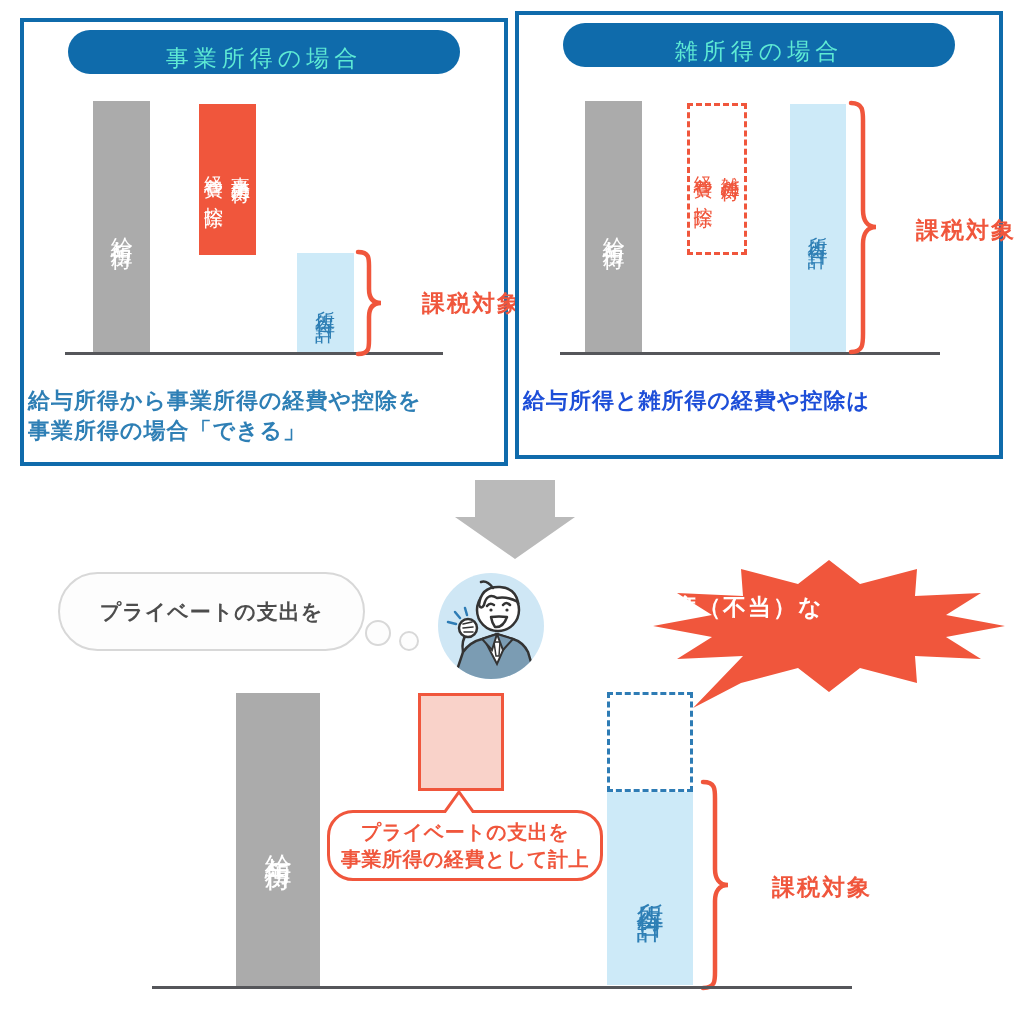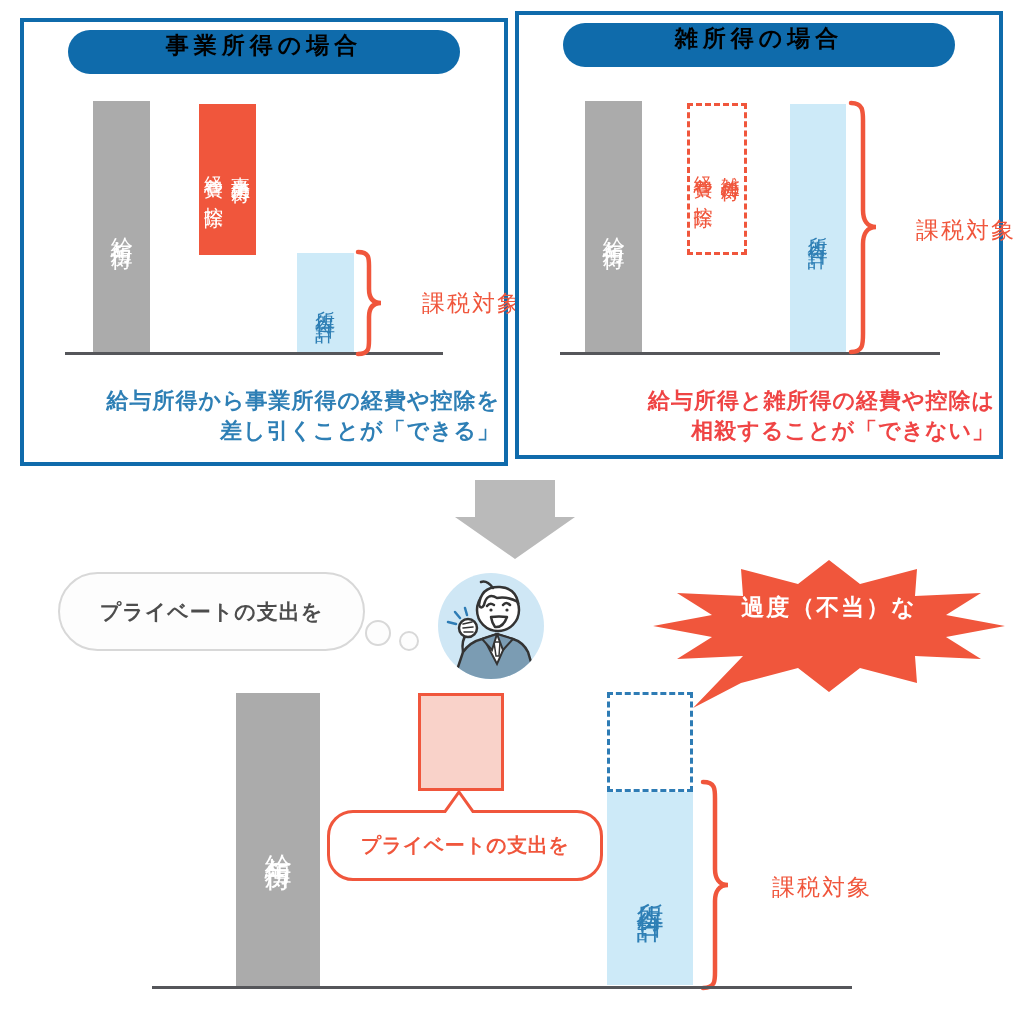--- a/index.html
+++ b/index.html
@@ -1,44 +1,44 @@
 <!DOCTYPE html>
 <html><head>
 <meta charset="utf-8">
 <style>
   * { margin:0; padding:0; box-sizing:border-box; }
   body { background:#ffffff; font-family:"Liberation Sans", sans-serif; }
   #canvas { position:relative; width:1022px; height:1024px; background:#fff; overflow:hidden; }
 
   .panel { position:absolute; width:488px; height:448px; border:4px solid #0f6bab; background:#fff; }
   .pill { position:absolute; width:392px; height:44px; border-radius:22px; background:#0f6bab;
-          display:flex; align-items:flex-start; justify-content:center;
-          color:#000000; font-size:23px; letter-spacing:5px; font-weight:bold; }
+          display:flex; align-items:flex-end; justify-content:center;
+          color:#5eead4; font-size:23px; letter-spacing:5px; font-weight:normal; }
 
   .vbar { position:absolute; display:flex; align-items:center; justify-content:center; }
   .vtext { writing-mode:vertical-rl; text-orientation:upright; letter-spacing:4px; line-height:26px; }
   .vtext-2col { writing-mode:vertical-rl; text-orientation:upright; letter-spacing:3px; line-height:27px; text-align:center; }
 
   .baseline { position:absolute; height:3px; background:#55565a; }
 
   .brace { position:absolute; }
-  .taxable-label { position:absolute; color:#f0563c; font-size:23px; letter-spacing:2px; font-weight:normal; white-space:nowrap;padding-left:32px; }
+  .taxable-label { position:absolute; color:#f0563c; font-size:23px; letter-spacing:2px; font-weight:bold; white-space:nowrap;padding-left:32px; }
 
-  .caption { position:absolute; width:472px; text-align:right; font-size:22px; line-height:30px; letter-spacing:1px; font-weight:bold; }
+  .caption { position:absolute; width:472px; text-align:left; font-size:22px; line-height:30px; letter-spacing:1px; font-weight:bold; }
   .caption.blue { color:#2e7fb5; }
-  .caption.coral { color:#ef4444; }
+  .caption.coral { color:#1d4ed8; }
 
   .thought-bubble { position:absolute; left:58px; top:572px; width:307px; height:79px;
       background:#fdfdfd; border:2px solid #d8d8d8; border-radius:40px;
       display:flex; flex-direction:column; align-items:center; justify-content:center;
       color:#4d4d4d; font-size:21px; line-height:29px; letter-spacing:1px; font-weight:bold; text-align:center; }
   .thought-dot { position:absolute; background:#fdfdfd; border:2px solid #d8d8d8; border-radius:50%; }
 
   .burst-wrap { position:absolute; left:648px; top:556px; width:362px; height:158px; }
-  .burst-text { position:absolute; left:0; top:36px; width:362px; text-align:center;
+  .burst-text { position:absolute; left:0; top:36px; width:362px; text-align:left;
       color:#fff; font-size:23px; line-height:31px; letter-spacing:2px; font-weight:bold; }
 
   .pink-box { position:absolute; left:418px; top:693px; width:86px; height:98px;
       background:#f9d2c9; border:3px solid #f0563c; }
   .dashed-box-red { position:absolute; left:687px; top:103px; width:60px; height:152px;
       border:3px dashed #f0563c; background:#fff;
       display:flex; align-items:center; justify-content:center; }
   .dashed-box-blue { position:absolute; left:607px; top:692px; width:86px; height:100px;
       border:3px dashed #2e7cb5; background:#fff; }
 
@@ -69,21 +69,21 @@
   <div class="vbar" style="left:297px; top:253px; width:57px; height:100px; background:#cdeaf8;">
     <span class="vtext" style="color:#2e7fb5; font-size:20px;">所得合計</span>
   </div>
   <div class="baseline" style="left:65px; top:352px; width:378px;"></div>
   <svg class="brace" style="left:355px; top:249px;" width="30" height="108" viewBox="0 0 30 108">
     <path d="M3,3 C15,3 14,10 14,20 L14,40 C14,48 17,54 26,54 C17,54 14,60 14,68 L14,88 C14,98 15,105 3,105" fill="none" stroke="#f0563c" stroke-width="4.5" stroke-linecap="round"></path>
   </svg>
   <div class="taxable-label" style="left:390px; top:288px;">課税対象</div>
   <div class="caption blue" style="left:28px; top:386px;">
     <div>給与所得から事業所得の経費や控除を</div>
-    <div>差し引くことが「できる」</div>
+    <div>事業所得の場合「できる」</div>
   </div>
 
   <div class="panel" style="left:515px; top:11px;">
     <div class="pill" style="left:44px; top:8px;">
       <span>雑所得の場合</span>
     </div>
   </div>
   <div class="vbar" style="left:585px; top:101px; width:57px; height:252px; background:#ababab;">
     <span class="vtext" style="color:#fff; font-size:22px;">給与所得</span>
   </div>
@@ -93,21 +93,20 @@
   <div class="vbar" style="left:790px; top:104px; width:56px; height:249px; background:#cdeaf8;">
     <span class="vtext" style="color:#2e7fb5; font-size:20px;">所得合計</span>
   </div>
   <div class="baseline" style="left:560px; top:352px; width:380px;"></div>
   <svg class="brace" style="left:848px; top:100px;" width="32" height="255" viewBox="0 0 32 255">
     <path d="M3,3 C16,3 15,12 15,24 L15,110 C15,120 19,127 28,127 C19,127 15,134 15,144 L15,230 C15,243 16,252 3,252" fill="none" stroke="#f0563c" stroke-width="4.5" stroke-linecap="round"></path>
   </svg>
   <div class="taxable-label" style="left:884px; top:215px;">課税対象</div>
   <div class="caption coral" style="left:523px; top:386px;">
     <div>給与所得と雑所得の経費や控除は</div>
-    <div>相殺することが「できない」</div>
   </div>
 
   <svg style="position:absolute; left:455px; top:480px;" width="120" height="79" viewBox="0 0 120 79">
     <polygon points="20,0 100,0 100,37 120,37 60,79 0,37 20,37" fill="#bababa"></polygon>
   </svg>
 
   <div class="thought-bubble">
     <div>プライベートの支出を</div>
   </div>
   <div class="thought-dot" style="left:365px; top:620px; width:26px; height:26px;"></div>
@@ -163,20 +162,21 @@
   </div>
 
   <div class="pink-box"></div>
 
   <svg class="callout-tail" width="32" height="23" viewBox="0 0 32 23">
     <path d="M1,23 L16,2 L31,23 Z" fill="#fff"></path>
     <path d="M1,23 L16,2 L31,23" fill="none" stroke="#f0563c" stroke-width="3"></path>
   </svg>
   <div class="callout">
     <div>プライベートの支出を</div>
+    <div>事業所得の経費として計上</div>
   </div>
 
   <div class="dashed-box-blue"></div>
   <div class="vbar" style="left:607px; top:792px; width:86px; height:193px; background:#cdeaf8;">
     <span class="vtext" style="color:#2e7fb5; font-size:27px; line-height:32px;">所得合計</span>
   </div>
   <svg class="brace" style="left:700px; top:779px;" width="32" height="212" viewBox="0 0 32 212">
     <path d="M3,3 C16,3 15,11 15,22 L15,90 C15,99 19,106 28,106 C19,106 15,113 15,122 L15,190 C15,201 16,209 3,209" fill="none" stroke="#f0563c" stroke-width="4.5" stroke-linecap="round"></path>
   </svg>
   <div class="taxable-label" style="left:740px; top:872px;">課税対象</div>

